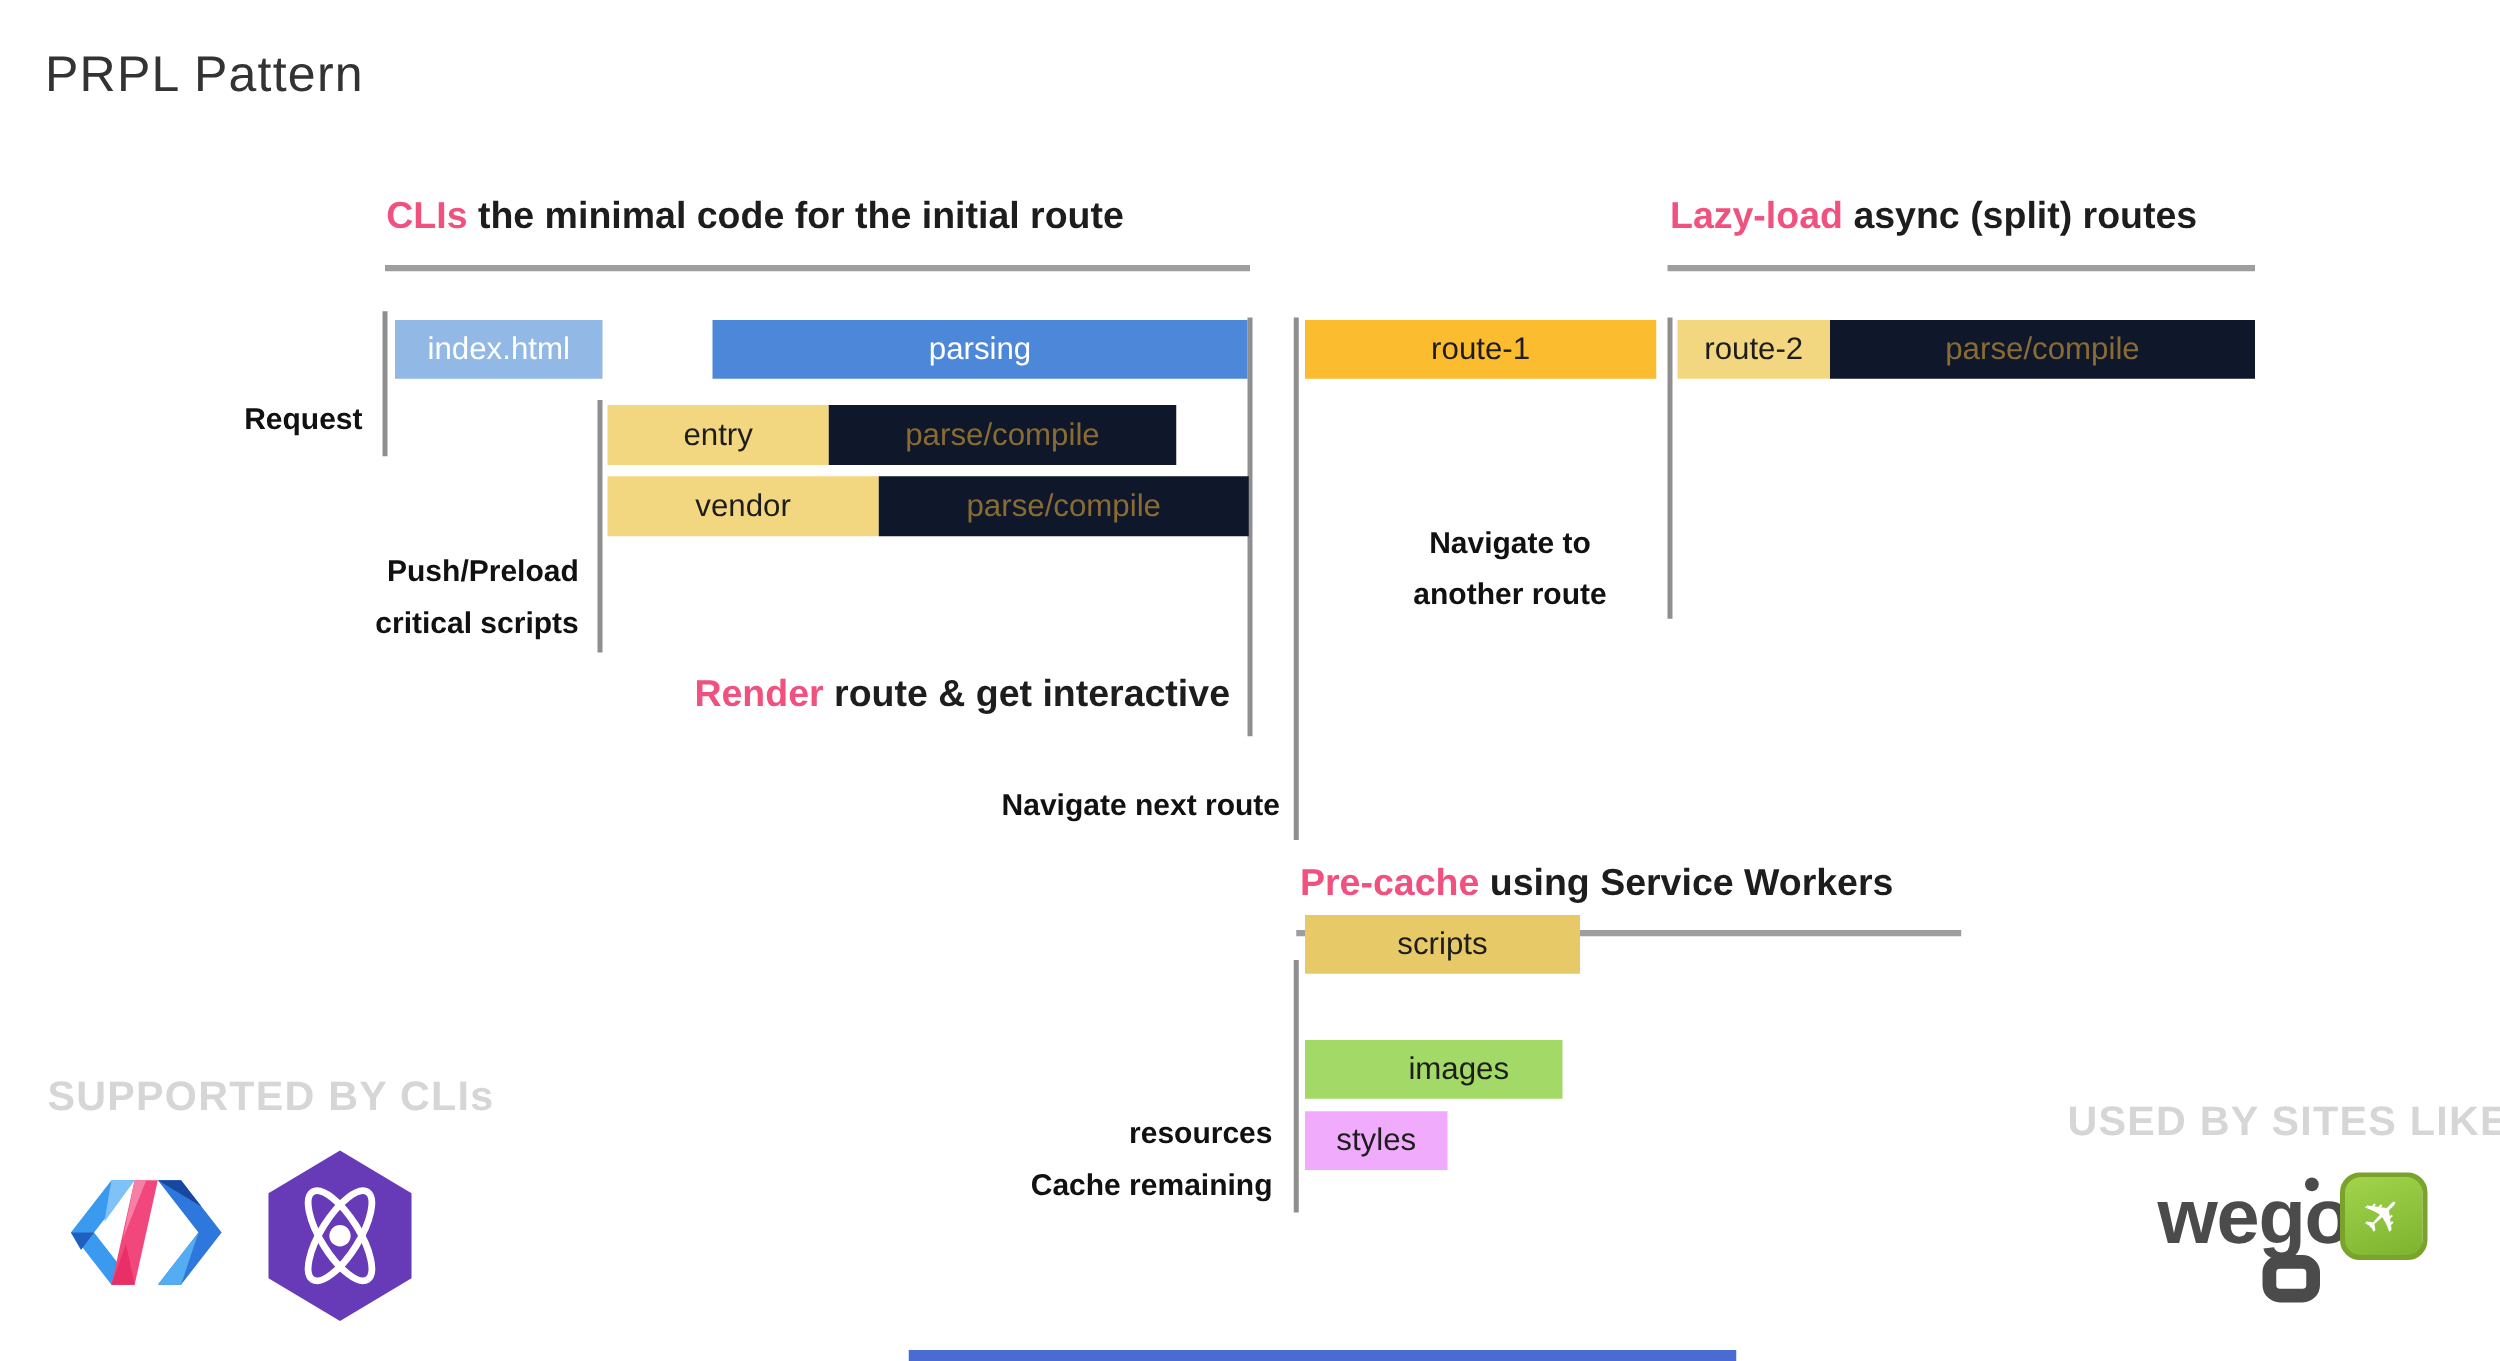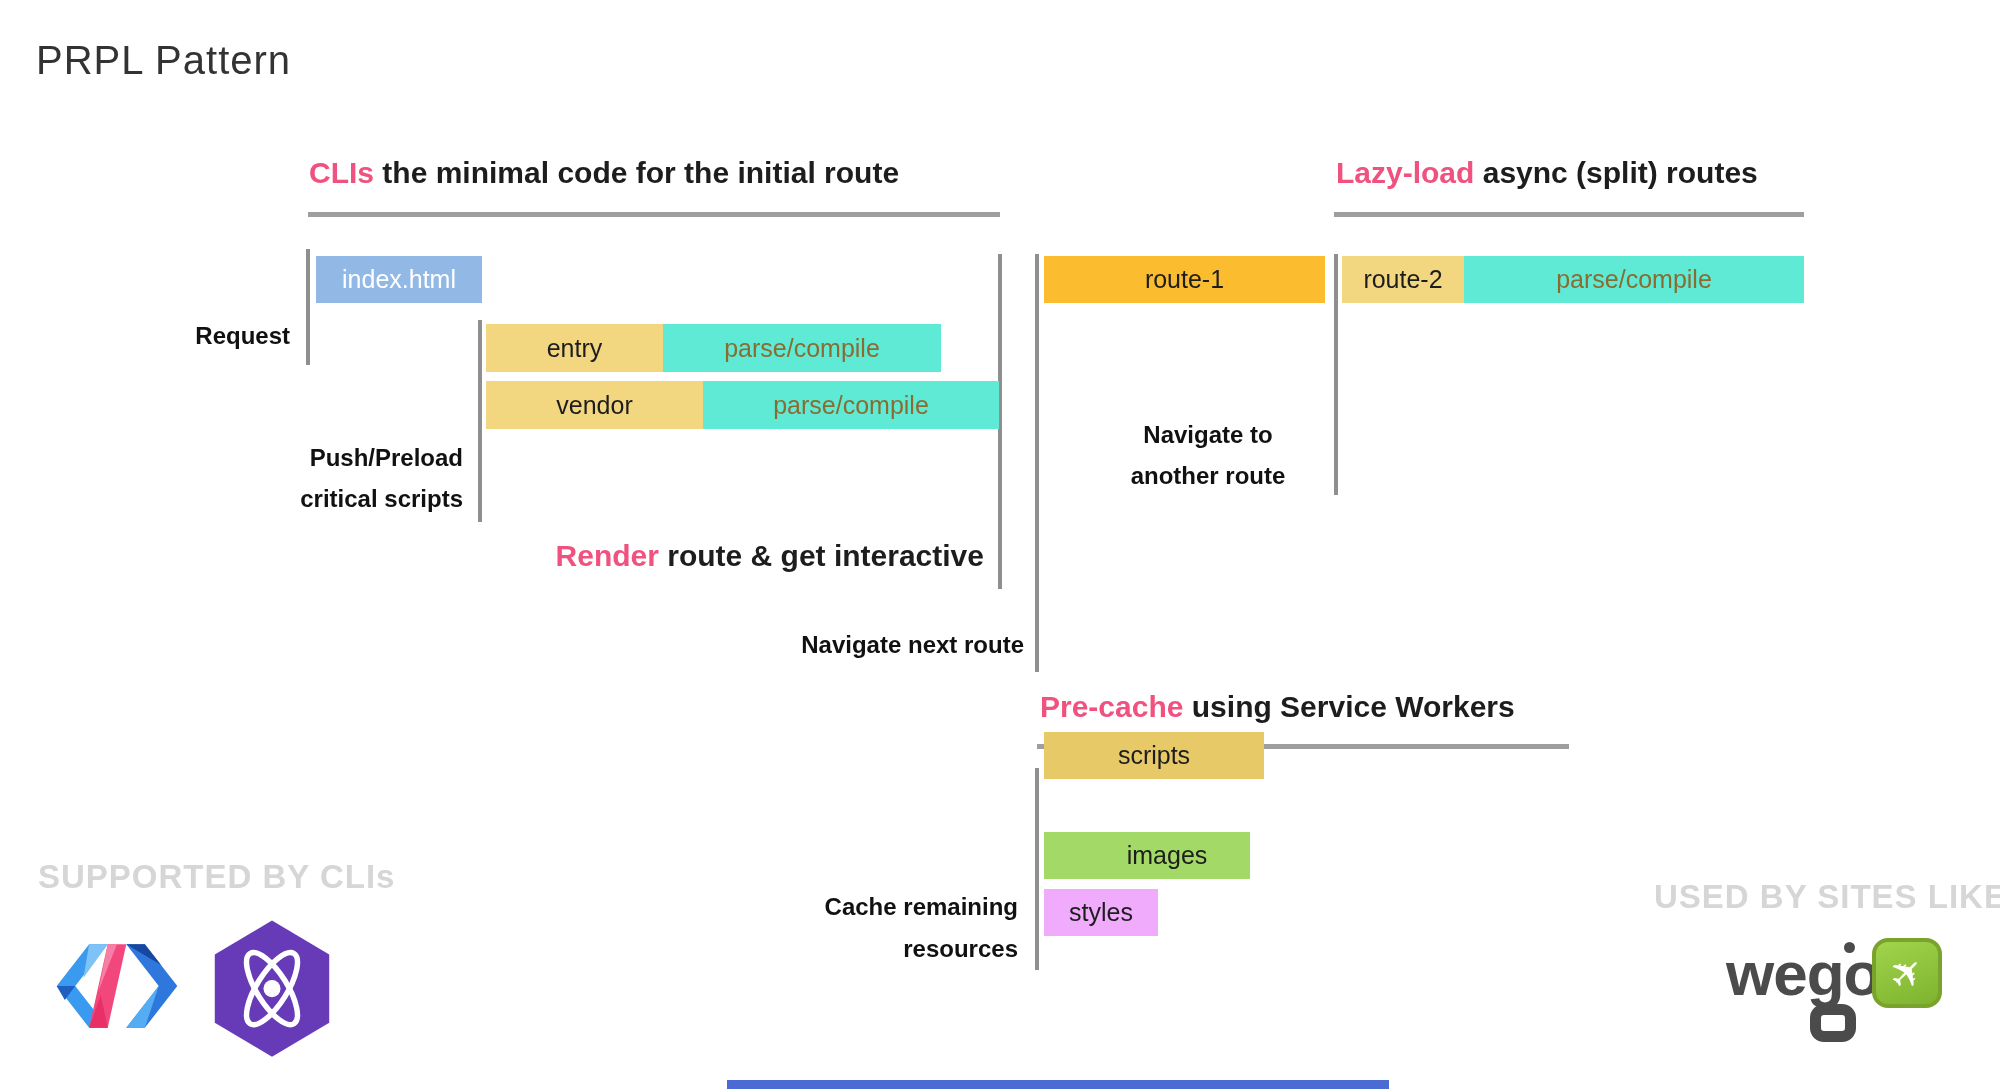--- a/index.html
+++ b/index.html
@@ -8,21 +8,21 @@
   .title{position:absolute;left:36px;top:10px;font-size:40px;font-weight:300;color:#333;letter-spacing:1px;margin-top:28px;}
   .heading{position:absolute;font-size:30px;font-weight:bold;color:#1d1d1d;white-space:nowrap;}
   .heading .hl{color:#f0517f;}
   .rule{position:absolute;height:5px;background:#9e9e9e;}
   .vline{position:absolute;width:4px;background:#8f8f8f;}
   .bar{position:absolute;display:flex;align-items:center;justify-content:center;
        font-size:25px;height:47px;}
   .barrow{position:absolute;display:flex;height:48px;}
   .seg{display:flex;align-items:center;justify-content:center;font-size:25px;height:100%;}
   .seg-light{background:#f3d780;color:#1d1d1d;}
-  .seg-amber{background:#5eead4;color:#8a6c33;}
+  .seg-amber{background:#0f172a;color:#8a6c33;}
   .biglabel{position:absolute;font-size:24px;font-weight:bold;color:#111;line-height:41px;white-space:nowrap;}
   .right{text-align:right;}
   .center{text-align:center;}
   .graycap{position:absolute;font-size:33px;font-weight:bold;color:#d6d6d6;letter-spacing:1px;white-space:nowrap;}
   .logo{position:absolute;}
   
   .wego{position:absolute;left:1726px;top:938px;width:260px;height:130px;}
   .wego-text{position:absolute;left:0;top:0;font-size:62px;font-weight:bold;color:#4b4b4b;letter-spacing:-1px;}
   .wego-dot{position:absolute;left:118px;top:4px;width:11px;height:11px;border-radius:50%;background:#4b4b4b;}
   .wego-g-o{position:absolute;left:84px;top:66px;width:24px;height:16px;border:11px solid #4b4b4b;border-radius:14px;}
@@ -53,20 +53,23 @@
 
   <div class="vline" style="left:306px;top:249px;height:116px;"></div>
   <div class="vline" style="left:478px;top:320px;height:202px;"></div>
   <div class="vline" style="left:998px;top:254px;height:335px;"></div>
   <div class="vline" style="left:1035px;top:254px;height:418px;"></div>
   <div class="vline" style="left:1334px;top:254px;height:241px;"></div>
   <div class="vline" style="left:1035px;top:768px;height:202px;"></div>
 
   <div class="bar" style="left:316px;top:256px;width:166px;background:#92b8e6;color:#fff;">
     <span>index.html</span>
+  </div>
+  <div class="bar" style="left:570px;top:256px;width:428px;background:#4c87d9;color:#fff;">
+    <span>parsing</span>
   </div>
   <div class="bar" style="left:1044px;top:256px;width:281px;background:#fcbc2f;color:#1d1d1d;">
     <span>route-1</span>
   </div>
   <div class="barrow" style="left:1342px;top:256px;height:47px;">
     <div class="seg seg-light" style="width:122px;">
       <span>route-2</span>
     </div>
     <div class="seg seg-amber" style="width:340px;">
       <span>parse/compile</span>
@@ -123,22 +126,22 @@
     <span>scripts</span>
   </div>
   <div class="bar" style="left:1044px;top:832px;width:166px;background:#a3d966;color:#1d1d1d;padding-left:40px;">
     <span>images</span>
   </div>
   <div class="bar" style="left:1044px;top:889px;width:114px;background:#f0abfc;color:#1d1d1d;">
     <span>styles</span>
   </div>
 
   <div class="biglabel right" style="left:640px;top:886px;width:378px;line-height:42px;">
+    <div>resources</div>
     <div>Cache remaining</div>
-    <div>resources</div>
   </div>
 
   <div class="graycap" style="left:38px;top:858px;">SUPPORTED BY CLIs</div>
   <div class="graycap right" style="left:1654px;top:878px;width:324px;">USED BY SITES LIKE</div>
 
   <div class="logo" style="left:46px;top:928px;width:142px;height:116px;">
     <svg width="142" height="116" viewBox="0 0 120 100">
       <polygon points="36,14 52,14 24,50 52,86 36,86 8,50" fill="#3a9af0"></polygon>
       <polygon points="36,14 52,14 31,43" fill="#7fc2f7"></polygon>
       <polygon points="8,50 24,50 15,62" fill="#1f5fc0"></polygon>

